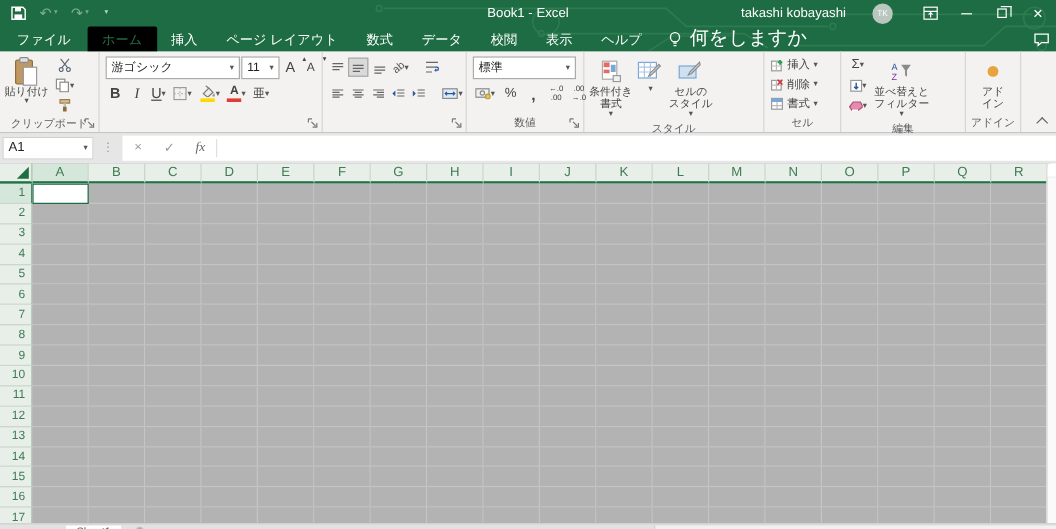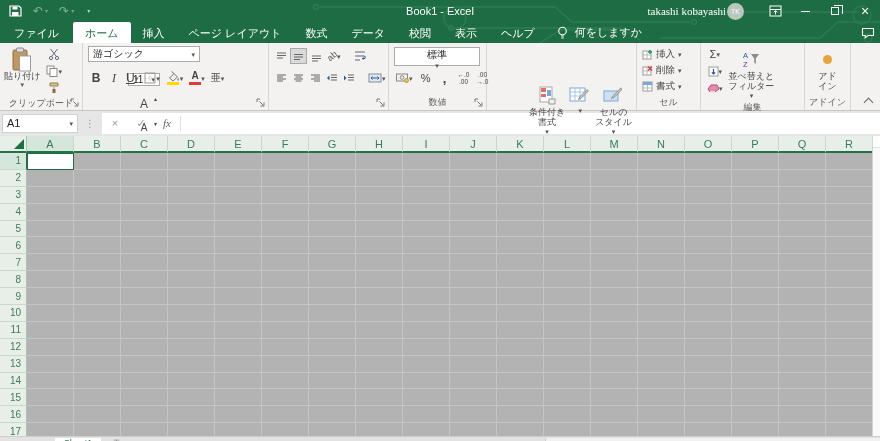--- a/index.html
+++ b/index.html
@@ -10,33 +10,33 @@
   
   .titlehead { position:relative; height:43px; background:#1e6c43; overflow:hidden; }
   .pattern { position:absolute; inset:0; z-index:0; }
   .titlebar { position:relative; height:22px; display:flex; align-items:center; color:#fff; z-index:1; }
   .qat { display:flex; align-items:center; gap:11px; margin-left:9px; }
   .qat .qbtn { display:flex; align-items:center; color:#cfe3d6; font-size:12px; line-height:1; }
   .qat .dis { opacity:.55; }
   .mini-car { font-size:6px; margin-left:2px; color:#bcd6c6; }
   .win-title { position:absolute; left:0; right:0; text-align:center; font-size:11px; pointer-events:none; }
   .tb-right { margin-left:auto; display:flex; align-items:center; z-index:2; }
-  .user-name { font-size:11px; margin-right:1px;font-family:Liberation Serif, serif; }
+  .user-name { font-size:11px; margin-right:22px; }
   .avatar { width:17px; height:17px; border-radius:50%; background:#b9c7bf; color:#fff;
     font-size:7px; display:flex; align-items:center; justify-content:center; margin-right:16px; }
   .winbtn { width:30px; height:22px; display:flex; align-items:center; justify-content:center; color:#fff; }
   .restore-glyph { width:8px; height:8px; border:1px solid #fff; position:relative; }
   .restore-glyph:before { content:""; position:absolute; left:2px; top:-3px; width:8px; height:8px; border:1px solid #fff; border-bottom:none; border-left:none; }
   .min-glyph { width:9px; border-top:1px solid #fff; }
 
   
   .tabrow { position:relative; height:21px; display:flex; align-items:stretch; color:#fff; z-index:1; }
   .tab { padding:4px 12px 3px; font-size:11px; white-space:nowrap; display:flex; align-items:center; }
-  .tab.active { background:#ffffff; color:#217346; border-radius:2px 2px 0 0; }
-  .tellme { display:flex; align-items:center; gap:7px; padding:0 10px; font-size:11px; }
+  .tab.active { background:#000000; color:#217346; border-radius:2px 2px 0 0; }
+  .tellme { display:flex; align-items:center; gap:7px; padding:0 10px; font-size:16px; }
   .comment-btn { position:absolute; right:5px; top:5px; }
 
   
   .ribbon { position:relative; height:68px; background:#f3f2f1; border-bottom:1px solid #c8c6c4; display:flex; }
   .group { position:relative; border-right:1px solid #d8d6d4; display:flex; flex-direction:column; flex:none; }
   .gbody { flex:1; display:flex; align-items:flex-start; padding:3px 2px 0; }
   .glabel { height:15px; font-size:9px; color:#5b5b5b; text-align:center; line-height:14px; white-space:nowrap; }
   .launcher { position:absolute; right:2px; bottom:2px; width:10px; height:10px; }
   .bigbtn { display:flex; flex-direction:column; align-items:center; justify-content:flex-start;
     font-size:9px; color:#444; padding:1px 2px; text-align:center; line-height:1.15; white-space:pre-line; }
@@ -231,21 +231,21 @@
     <div class="glabel">クリップボード</div>
     <span class="launcher">
       <svg width="9" height="9" viewBox="0 0 9 9">
           <path d="M1 1h3M1 1v3M3.5 3.5l3.5 3.5M8 4.5V8H4.5" fill="none" stroke="#777"></path>
         </svg>
     </span>
   </div>
 
   <div class="group" style="width:186px;">
     <div class="gbody" style="flex-direction:column; padding:3px 5px 0; gap:2px;">
-      <div class="rrow" style="height:20px; gap:11px;flex-direction:column;">
+      <div class="rrow" style="height:20px; gap:1px;">
         <span class="combo" style="width:112px;">
           <span>游ゴシック</span>
             <span class="car">▾</span>
         </span>
         <span class="combo" style="width:32px;">
           <span>11</span>
             <span class="car">▾</span>
         </span>
         <span class="tbtn fontAbig">A</span>
         <span class="tbtn fontAsm">A</span>
@@ -365,21 +365,21 @@
     <span class="launcher">
       <svg width="9" height="9" viewBox="0 0 9 9">
           <path d="M1 1h3M1 1v3M3.5 3.5l3.5 3.5M8 4.5V8H4.5" fill="none" stroke="#777"></path>
         </svg>
     </span>
   </div>
 
   <div class="group" style="width:98px;">
     <div class="gbody" style="flex-direction:column; padding:3px 5px 0; gap:2px;">
       <div class="rrow" style="height:20px;">
-        <span class="combo" style="width:86px;flex-direction:column;">
+        <span class="combo" style="width:86px;">
           <span>標準</span>
             <span class="car">▾</span>
         </span>
       </div>
       <div class="rrow" style="height:20px; gap:3px;">
         <span class="tbtn">
           <svg width="13" height="10" viewBox="0 0 13 10">
             <rect x="0.5" y="1" width="11" height="7" fill="#f0f0f0" stroke="#888"></rect>
             <circle cx="6" cy="4.5" r="1.8" fill="none" stroke="#888"></circle>
             <circle cx="10.5" cy="7.5" r="2" fill="#e6c35c" stroke="#b99a33"></circle>
@@ -396,21 +396,21 @@
     </div>
     <div class="glabel">数値</div>
     <span class="launcher">
       <svg width="9" height="9" viewBox="0 0 9 9">
           <path d="M1 1h3M1 1v3M3.5 3.5l3.5 3.5M8 4.5V8H4.5" fill="none" stroke="#777"></path>
         </svg>
     </span>
   </div>
 
   <div class="group" style="width:150px;">
-    <div class="gbody" style="justify-content:flex-end; width:100%;margin-top:36px;">
+    <div class="gbody" style="justify-content:flex-start; width:100%;">
       <div class="bigbtn">
         <span class="bic">
           <svg width="17" height="19" viewBox="0 0 17 19">
             <rect x="1" y="1" width="12" height="15" fill="#fff" stroke="#aaa"></rect>
             <rect x="2" y="2" width="5" height="4" fill="#e46c64"></rect>
               <rect x="2" y="8" width="5" height="3" fill="#e46c64"></rect>
             <rect x="8" y="4" width="4" height="6" fill="#7ba7d7"></rect>
             <rect x="10" y="13" width="6" height="5" fill="#f0f0f0" stroke="#999"></rect>
           </svg>
         </span>

